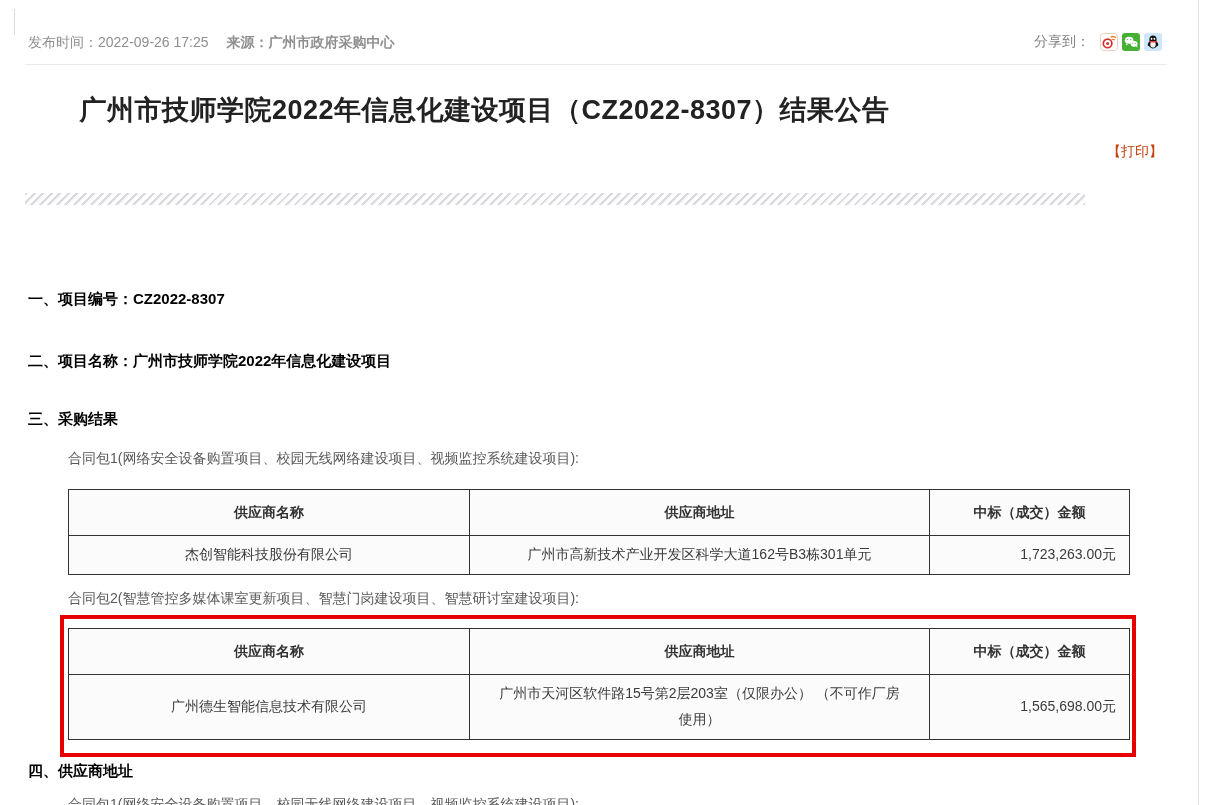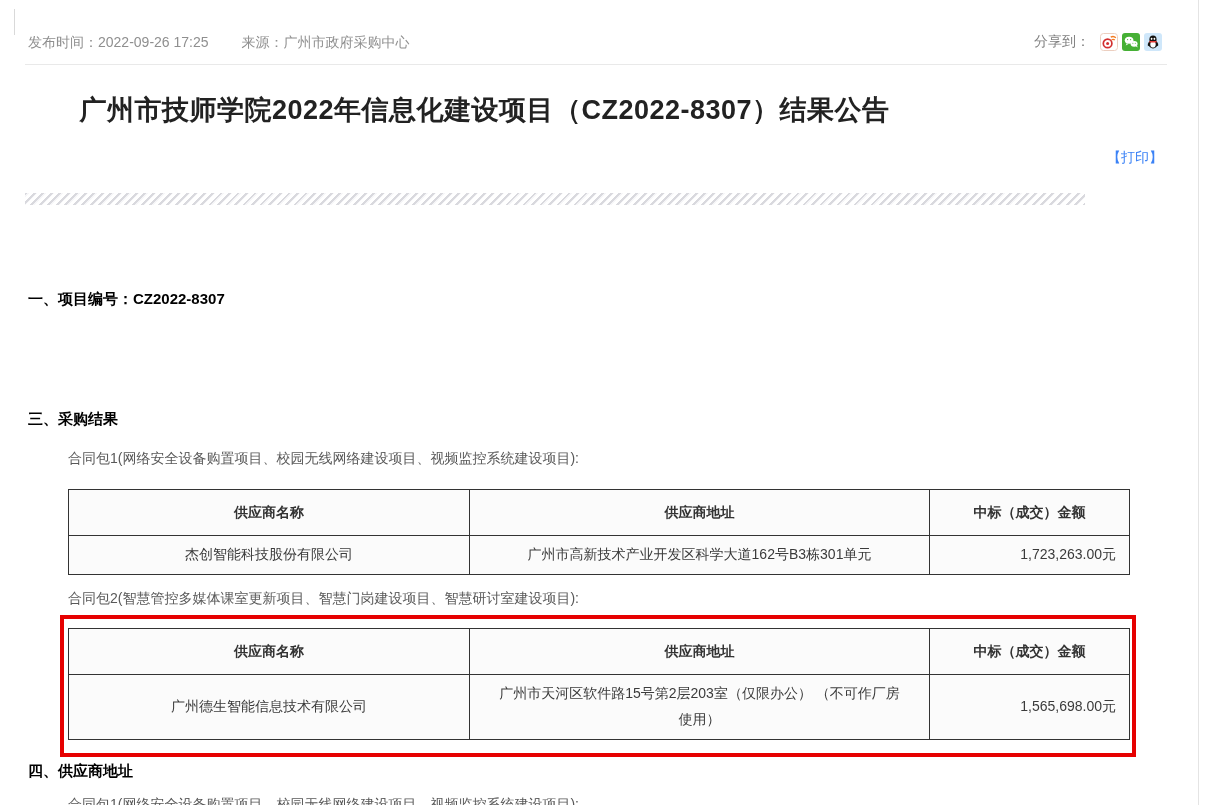--- a/index.html
+++ b/index.html
@@ -5,30 +5,30 @@
   * { margin:0; padding:0; box-sizing:border-box; }
   html,body { background:#fff; }
   body { font-family:"Liberation Sans","DejaVu Sans",sans-serif; }
   .page { position:relative; width:1218px; height:805px; background:#fff; overflow:hidden; }
 
   .page-right-border { position:absolute; left:1198px; top:0; width:1px; height:805px; background:#e4e4e4; }
   .left-edge-tick { position:absolute; left:14px; top:9px; width:1px; height:26px; background:#d9d9d9; }
 
   
   .meta-bar { position:absolute; left:28px; top:34px; font-size:14px; color:#8f8f8f; white-space:nowrap; }
-  .meta-bar .src { margin-left:33px; }
+  .meta-bar .src { margin-left:18px;font-weight:bold; }
   .share-box { position:absolute; top:33px; right:56px; display:flex; font-size:14px; color:#808080; }
   .share-box .lbl { margin-right:6px; }
   .share-icon { width:18px; height:18px; margin-left:4px; cursor:pointer; display:block; }
   .header-divider { position:absolute; left:25px; top:64px; width:1142px; height:1px; background:#e9e9e9; }
 
   
   .doc-title { position:absolute; left:0; top:92px; width:969px; text-align:center;
                font-size:27px; font-weight:bold; color:#222; letter-spacing:0.5px; }
-  .print-btn { position:absolute; top:149px; right:55px; font-size:14px; color:#3b82f6; cursor:pointer; }
+  .print-btn { position:absolute; top:143px; right:55px; font-size:14px; color:#c2410c; cursor:pointer; }
 
   
   .hatch { position:absolute; left:25px; top:193px; width:1060px; height:12px;
            background:repeating-linear-gradient(135deg,#d9d9de 0 2px,#f6f6f8 2px 3px,#ffffff 3px 6px); }
 
   
   .sec { position:absolute; left:28px; font-size:15px; font-weight:bold; color:#000000; white-space:nowrap; }
   .sec1 { top:290px; } .sec2 { top:352px; } .sec3 { top:410px; } .sec4 { top:762px; }
   .pkg-line { position:absolute; left:68px; font-size:14px; color:#595959; white-space:nowrap; }
   .pkg1 { top:450px; } .pkg2 { top:590px; }
@@ -99,20 +99,21 @@
   </div>
 
   <div class="header-divider"></div>
 
   <div class="doc-title">广州市技师学院2022年信息化建设项目（CZ2022-8307）结果公告</div>
   <div class="print-btn">【打印】</div>
 
   <div class="hatch"></div>
 
   <div class="sec sec1">一、项目编号：CZ2022-8307</div>
+  <div class="sec sec2">二、项目名称：广州市技师学院2022年信息化建设项目</div>
   <div class="sec sec3">三、采购结果</div>
 
   <div class="pkg-line pkg1">合同包1(网络安全设备购置项目、校园无线网络建设项目、视频监控系统建设项目):</div>
   <table class="result-table t1">
     <colgroup>
         <col class="col-name">
         <col class="col-addr">
         <col class="col-amt">
       </colgroup>
     <tbody>

